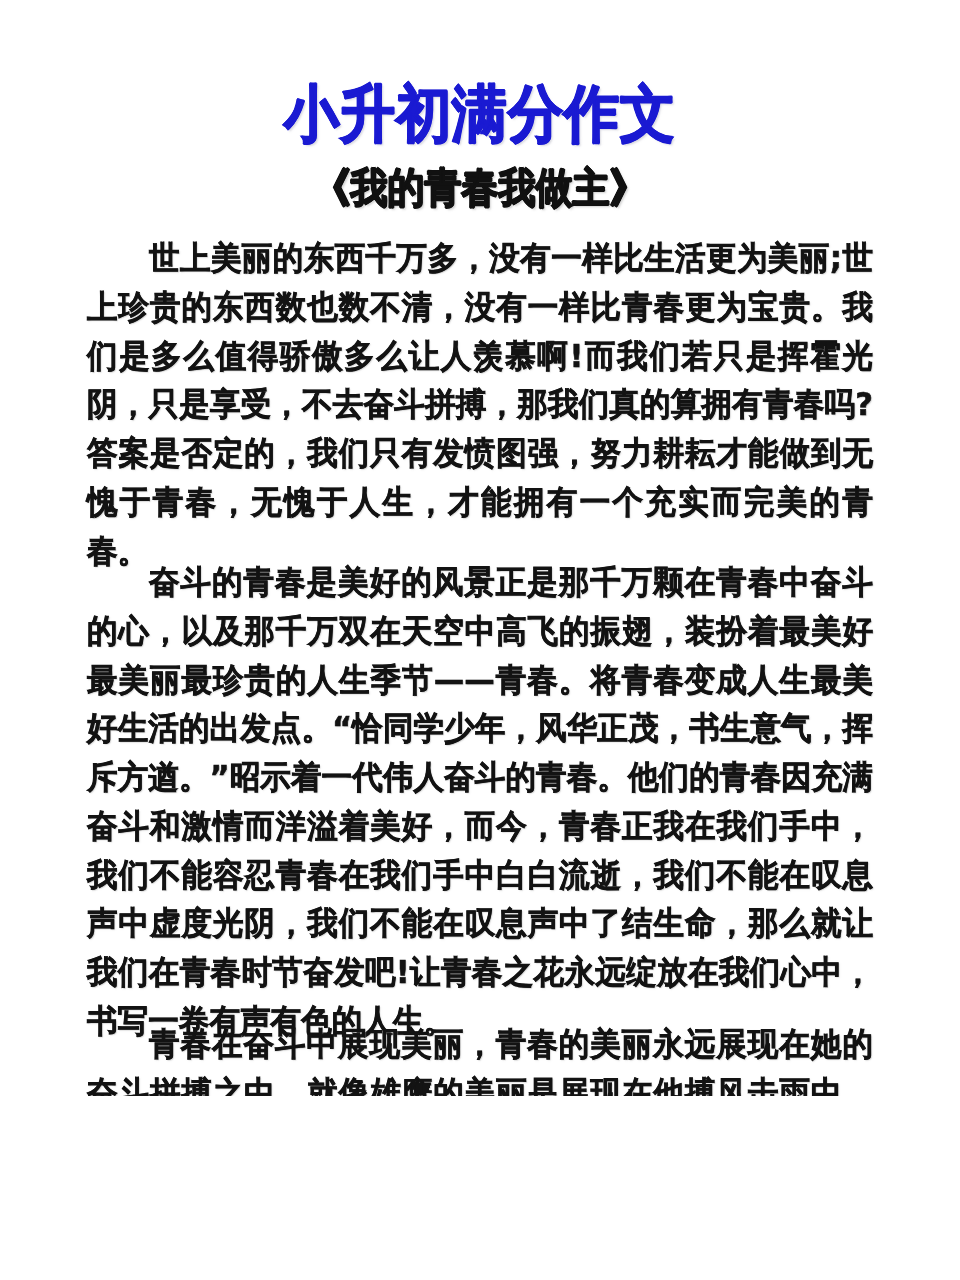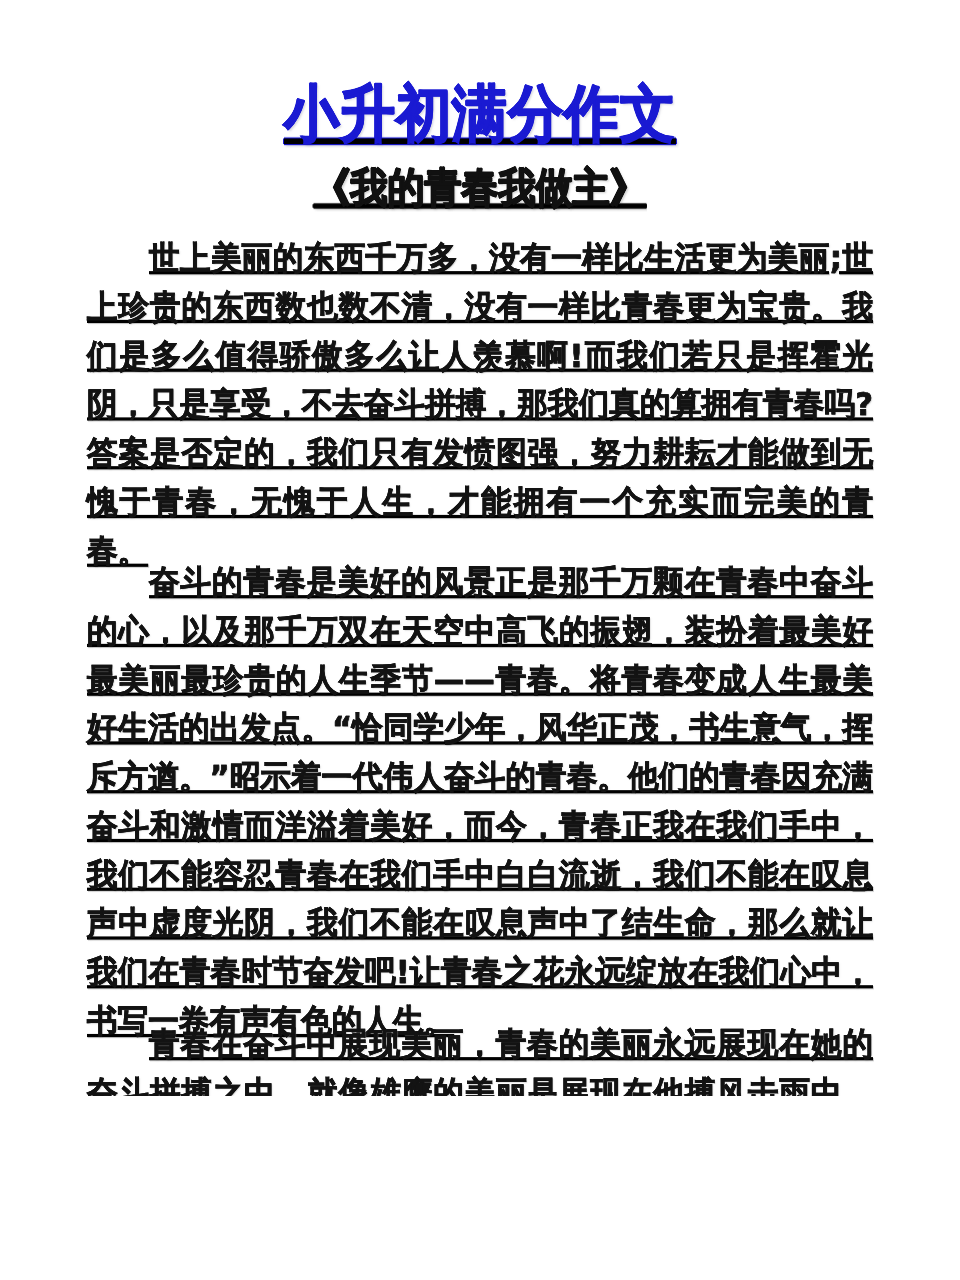--- a/index.html
+++ b/index.html
@@ -13,21 +13,20 @@
     font-family: "DejaVu Sans", "Liberation Sans", sans-serif;
   }
 
   #page {
     position: relative;
     width: 960px;
     height: 1096px;
     background: #ffffff;
     overflow: hidden;
     box-sizing: border-box;
-    text-decoration: underline;
   }
 
   
   .title-block {
     padding-top: 78px;
     text-align: center;
   }
 
   .main-title {
     display: block;

